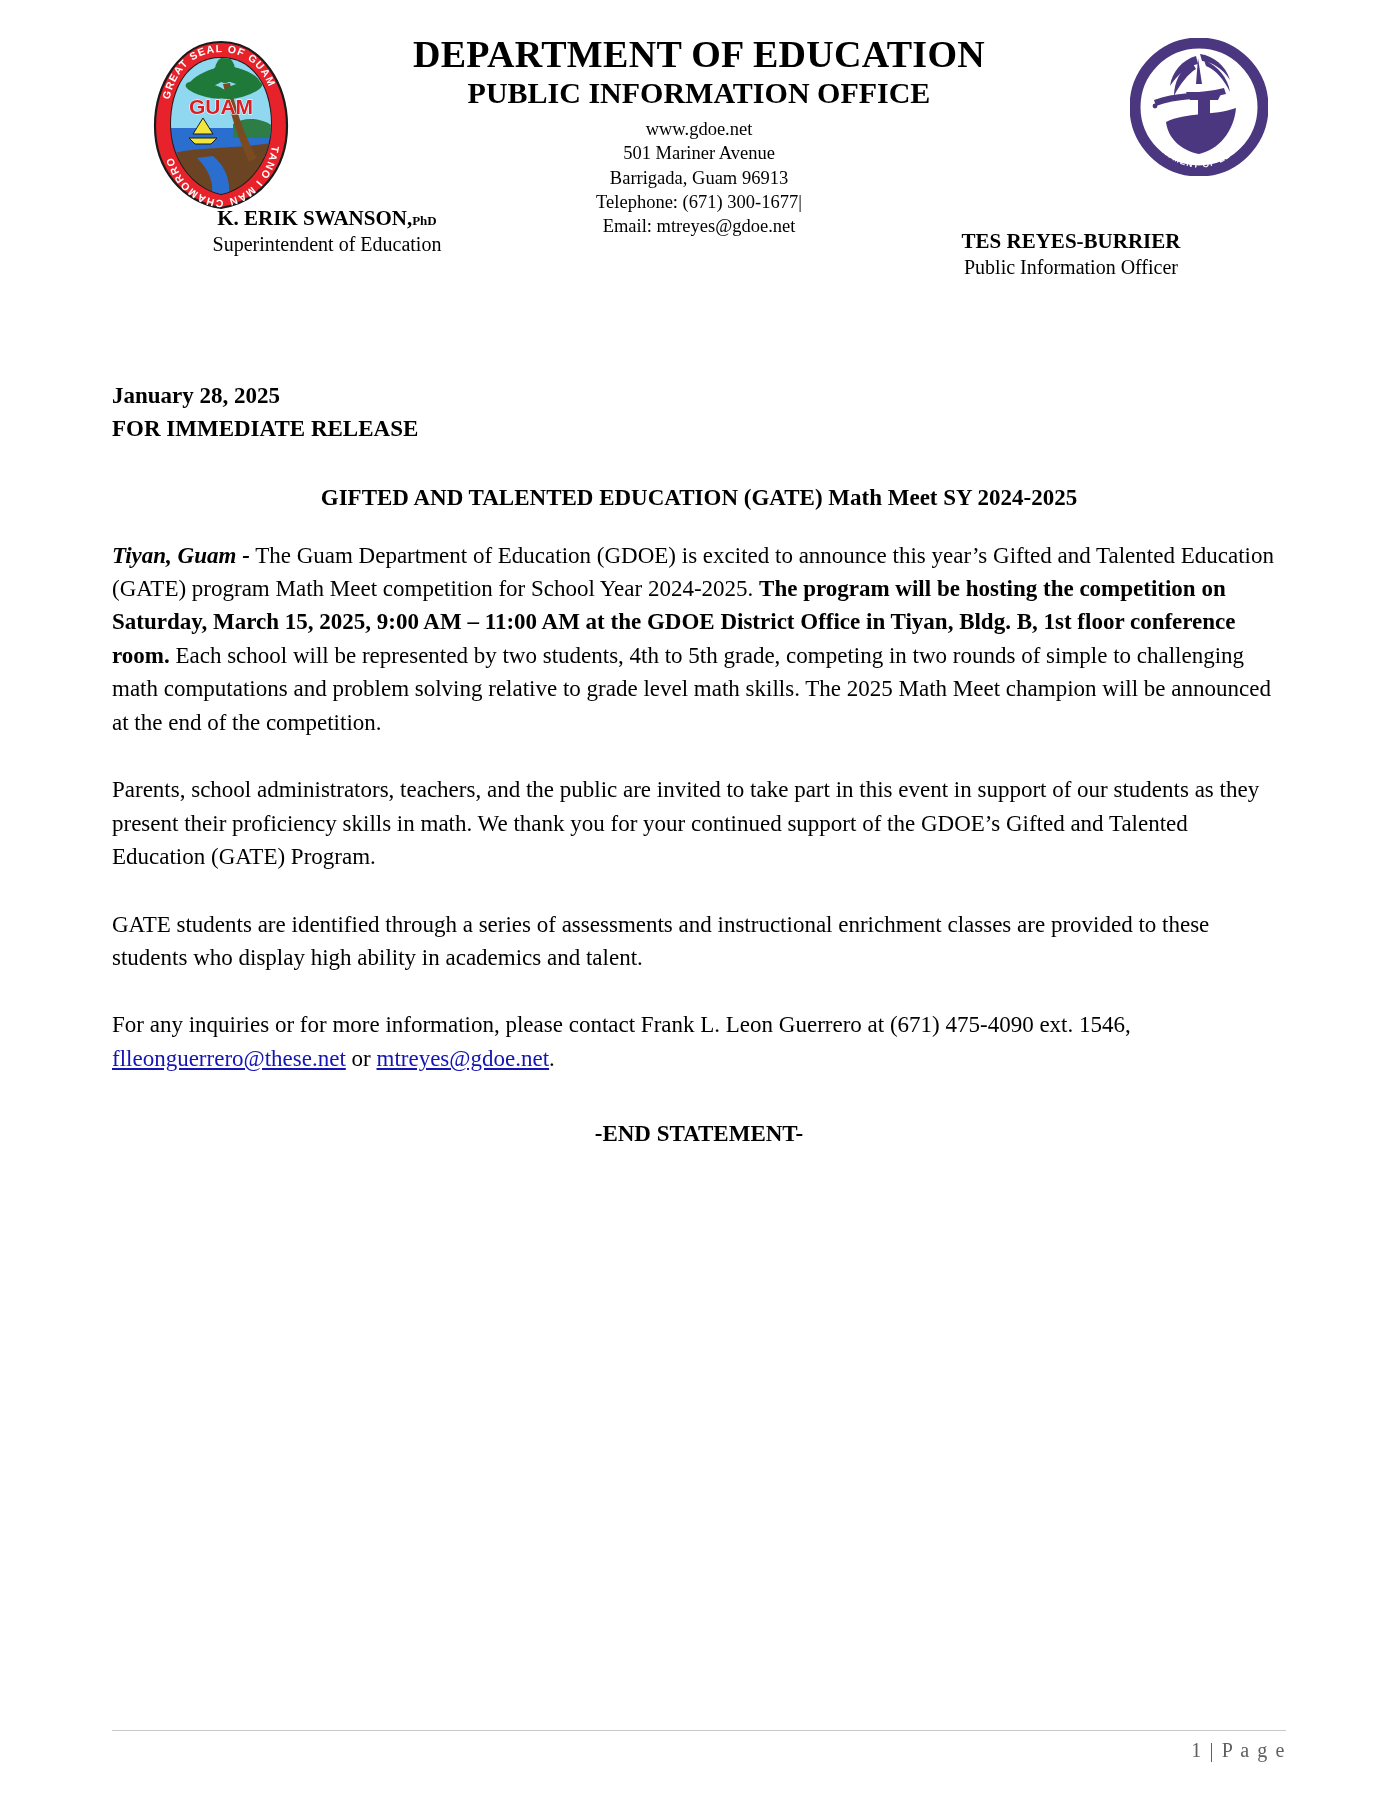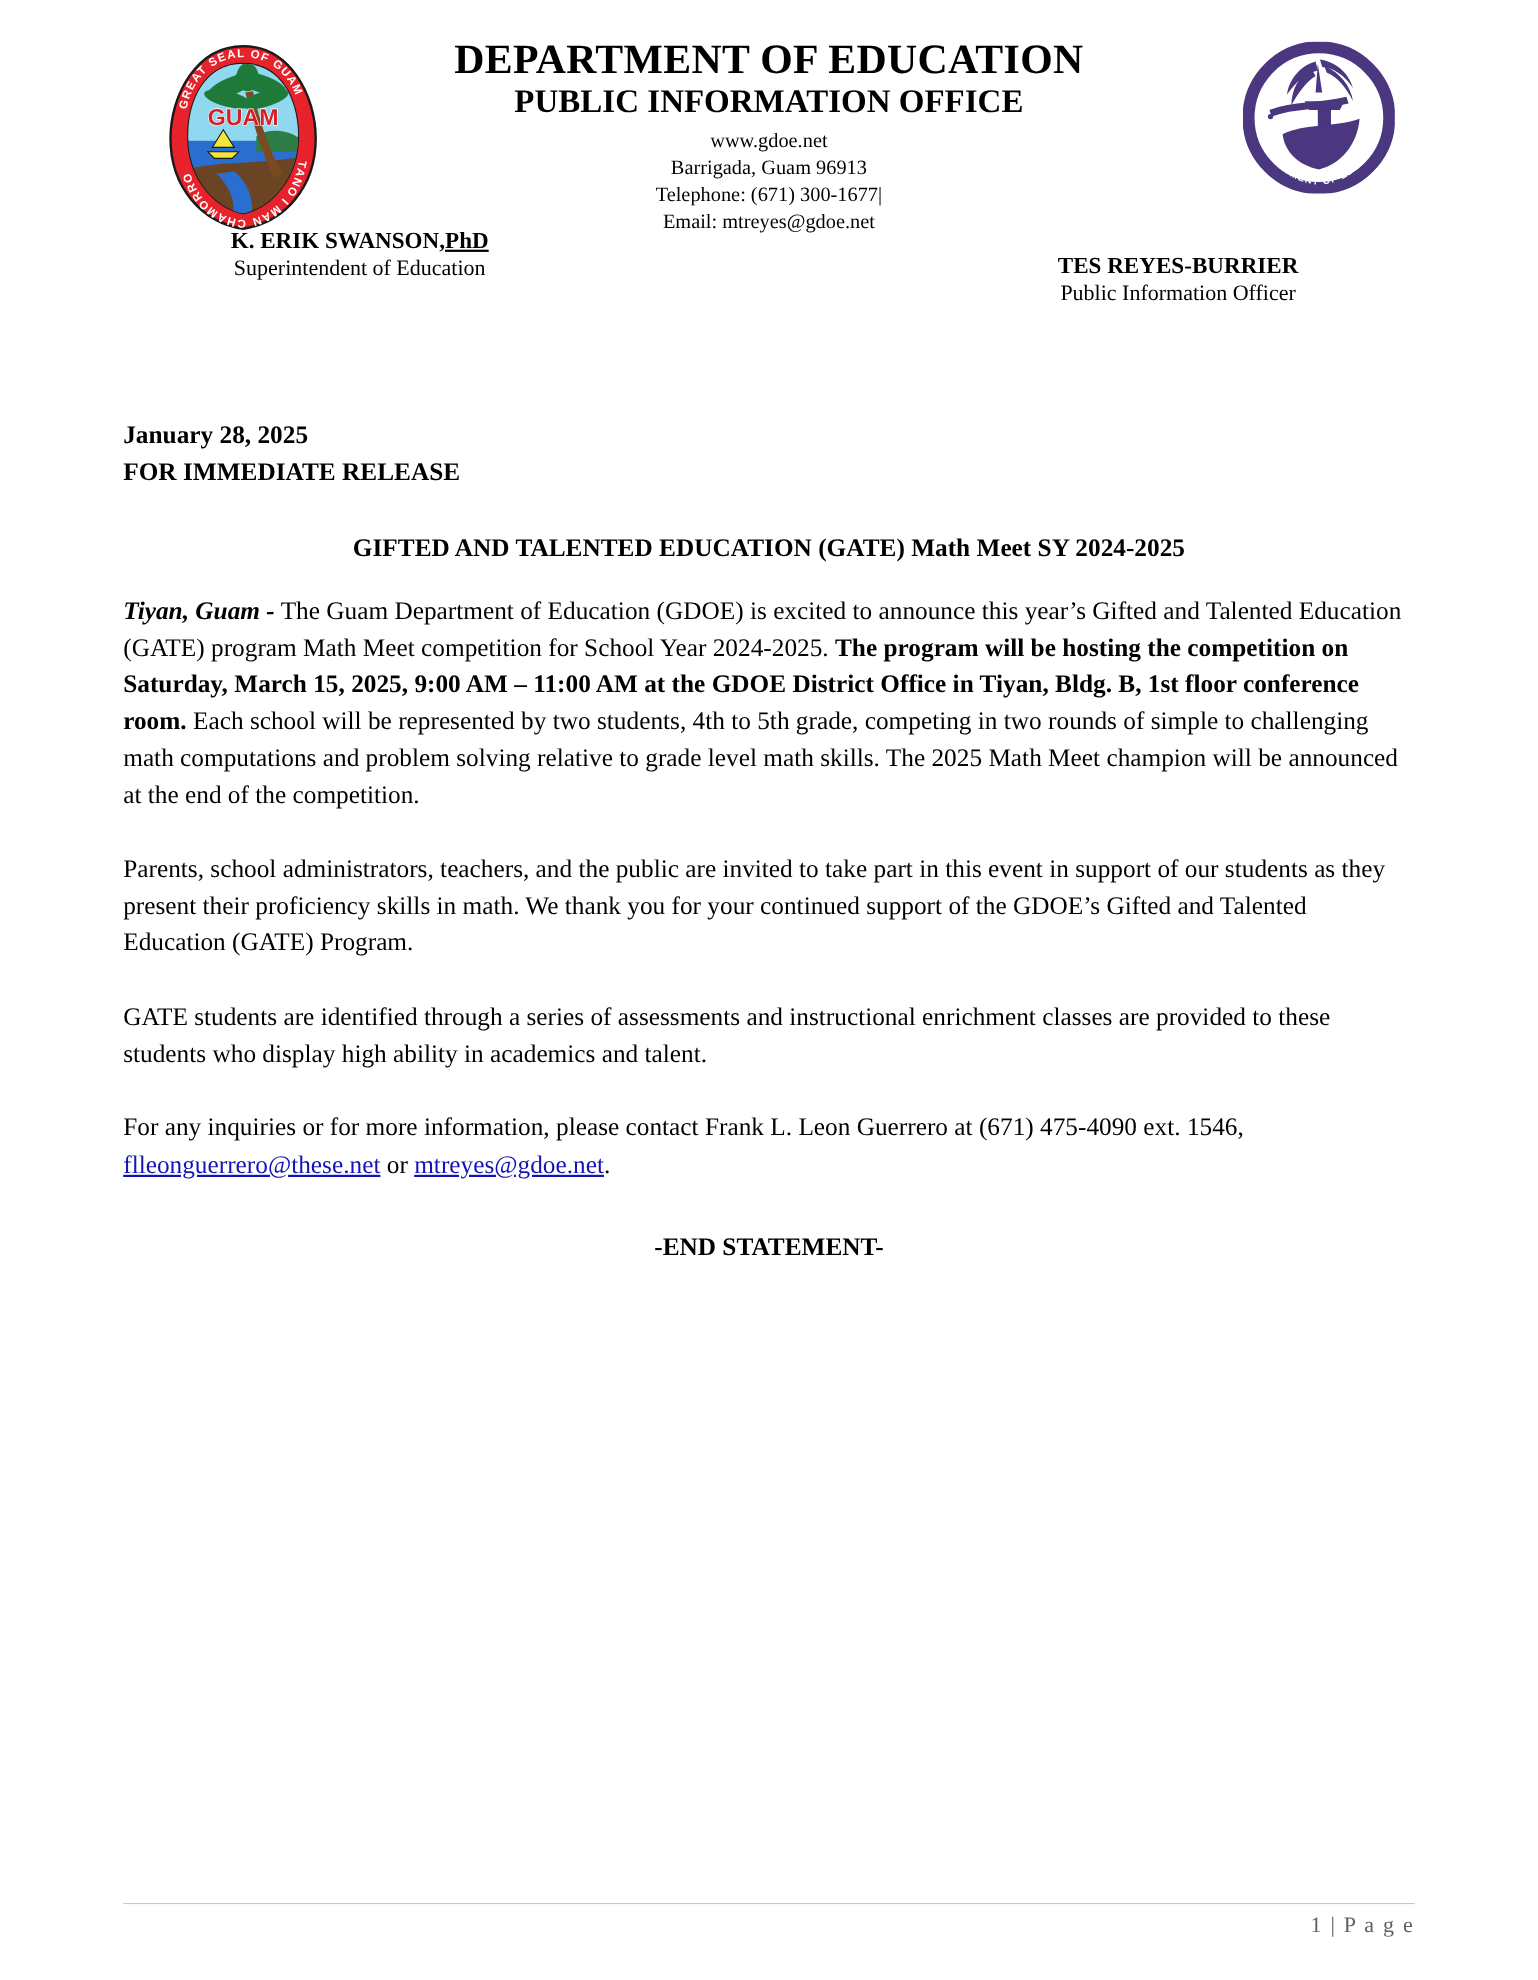--- a/index.html
+++ b/index.html
@@ -85,22 +85,21 @@
     width: 430px;
     text-align: center;
   }
   .person-name {
     font-size: 21px;
     font-weight: bold;
     line-height: 1.25;
     white-space: nowrap;
   }
   .person-name .small-caps {
-    font-size: 21px;
-    text-decoration: underline;
+    font-size: 13px;
   }
   .person-role {
     font-size: 20px;
     line-height: 1.3;
     white-space: nowrap;
   }
   .release-no {
     font-size: 20px;
     font-weight: bold;
     line-height: 1.3;
@@ -257,20 +256,21 @@
         </text>
         <circle cx="25" cy="68" r="2.4" fill="#4b3680"></circle>
       </svg>
     </div>
 
     <div class="head-center">
       <div class="org-title">DEPARTMENT OF EDUCATION</div>
       <div class="org-sub">PUBLIC INFORMATION OFFICE</div>
       <div class="contact-block">
         <div class="contact-line">www.gdoe.net</div>
+        <div class="contact-line">501 Mariner Avenue</div>
         <div class="contact-line">Barrigada, Guam 96913</div>
         <div class="contact-line">Telephone: (671) 300-1677|</div>
         <div class="contact-line">Email: mtreyes@gdoe.net</div>
       </div>
     </div>
 
     <div class="name-left">
       <div class="person-name"><span>K. ERIK SWANSON,</span><span class="small-caps">PhD</span></div>
       <div class="person-role">Superintendent of Education</div>
     </div>

